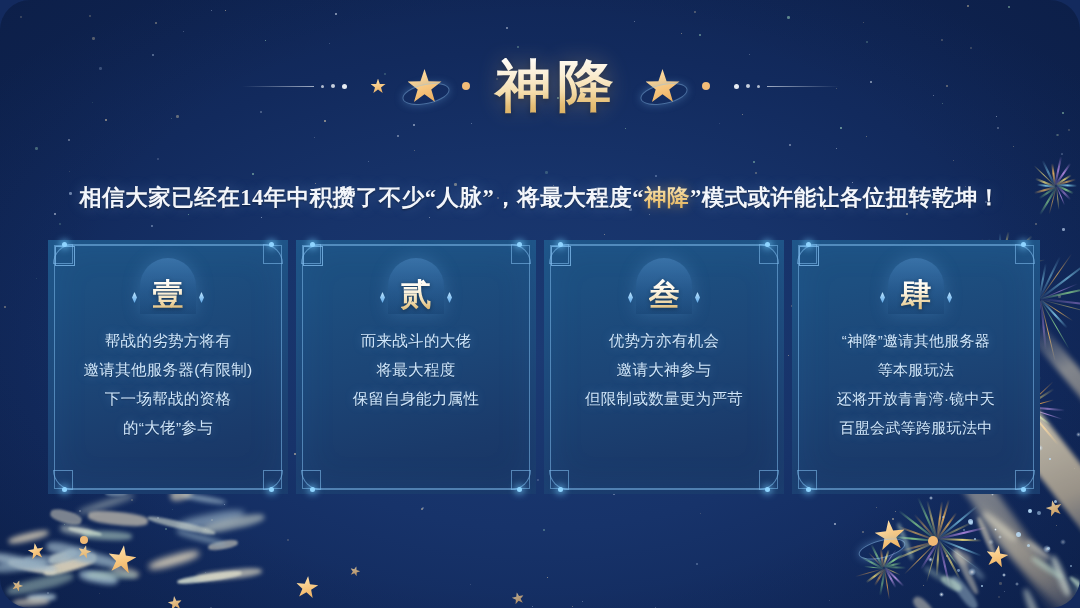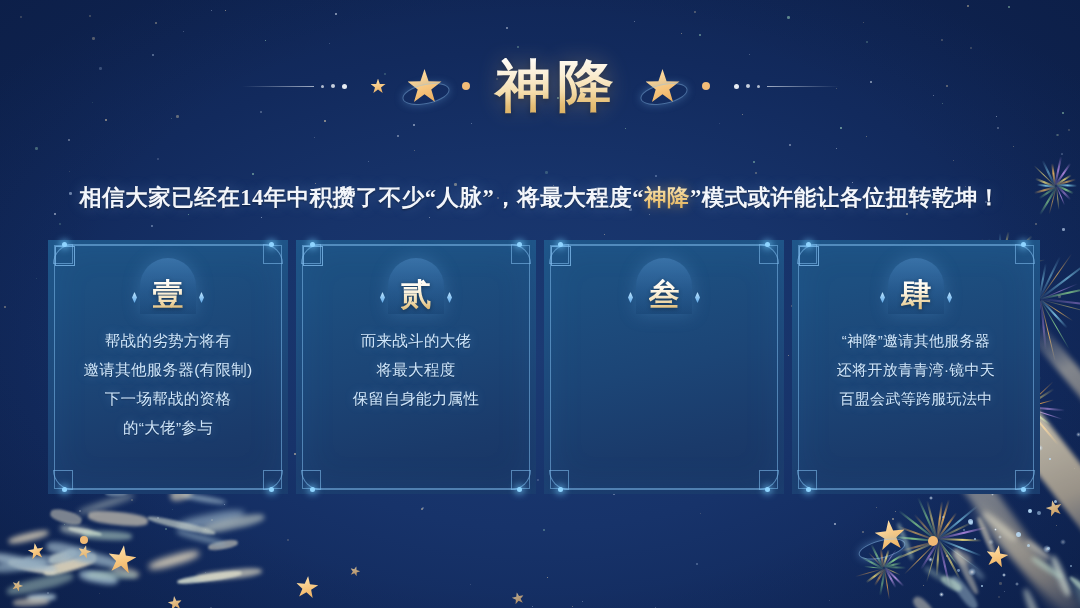--- a/index.html
+++ b/index.html
@@ -17,20 +17,21 @@
   }
 
   
   #stage {
     position: relative;
     width: 1080px;
     height: 608px;
     overflow: hidden;
     background:
       radial-gradient(ellipse 720px 420px at 50% 58%, #1b3a73 0%, #17336a 42%, #122a5d 72%, #0f2452 100%);
+    border-radius: 30px;
   }
 
   
   .vignette {
     position: absolute;
     inset: 0;
     pointer-events: none;
     background:
       radial-gradient(ellipse 1000px 640px at 50% 50%, rgba(0,0,0,0) 45%, rgba(6,18,48,0.55) 100%);
     z-index: 2;
@@ -945,20 +946,25 @@
         <div class="node n-tl"></div>
         <div class="node n-tr"></div>
         <div class="node n-bl"></div>
         <div class="node n-br"></div>
         <div class="badge">
           <div class="dome"></div>
           <div class="gem l"></div>
           <div class="gem r"></div>
           <div class="num">叁</div>
         </div>
+        <div class="card-body">
+          <div class="line">优势方亦有机会</div>
+          <div class="line">邀请大神参与</div>
+          <div class="line">但限制或数量更为严苛</div>
+        </div>
       </div>
       <div class="card">
         <div class="frame"></div>
         <div class="corner c-tl"></div>
         <div class="corner c-tr"></div>
         <div class="corner c-bl"></div>
         <div class="corner c-br"></div>
         <div class="rail rail-top"></div>
         <div class="rail rail-bottom"></div>
         <div class="node n-tl"></div>
@@ -966,20 +972,21 @@
         <div class="node n-bl"></div>
         <div class="node n-br"></div>
         <div class="badge">
           <div class="dome"></div>
           <div class="gem l"></div>
           <div class="gem r"></div>
           <div class="num">肆</div>
         </div>
         <div class="card-body">
           <div class="line">“神降”邀请其他服务器</div>
+          <div class="line">等本服玩法</div>
           <div class="line">还将开放青青湾·镜中天</div>
           <div class="line">百盟会武等跨服玩法中</div>
         </div>
       </div>
     </div>
 
   <div class="vignette"></div>
 </div>
 
 </body></html>

